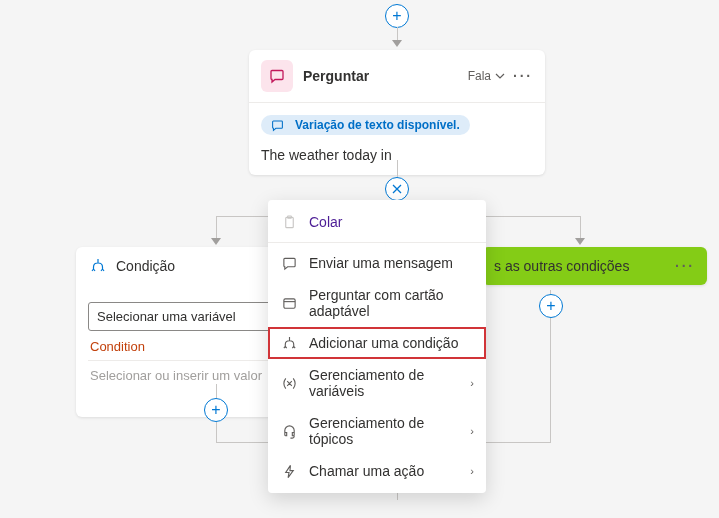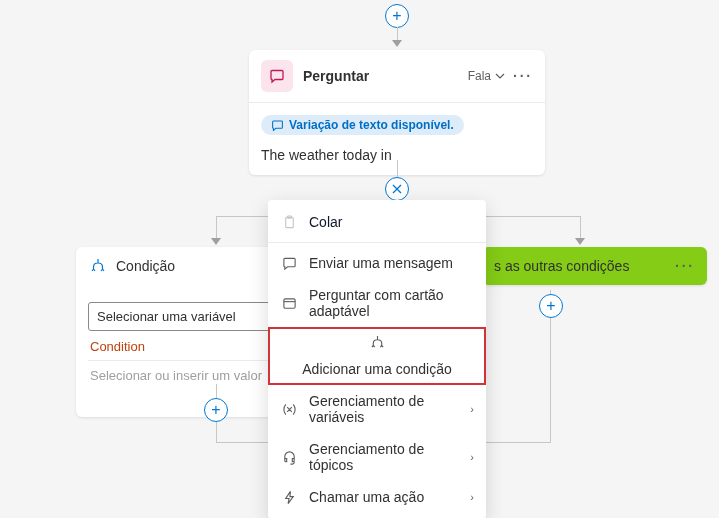--- a/index.html
+++ b/index.html
@@ -107,21 +107,21 @@
     }
     .variation-pill {
       display: inline-flex;
       align-items: center;
       background: #deecf9;
       color: #006fc7;
       border-radius: 12px;
       padding: 3px 10px;
       font-size: 12px;
       font-weight: 600;
-      gap: 5px;
+      gap: 11px;
     }
     .weather-text {
       margin-top: 12px;
       font-size: 14px;
       color: #323130;
     }
     
     
     .vline2 { left: 397px; top: 160px; height: 17px; }
     
@@ -252,27 +252,26 @@
     .menu-item {
       display: flex;
       align-items: center;
       padding: 8px 12px;
       font-size: 14px;
       color: #323130;
       cursor: pointer;
       gap: 11px;
     }
     .menu-item.disabled {
-      color: #0f172a;
+      color: #4c1d95;
       cursor: default;
     }
     .menu-item.highlighted {
       outline: 2px solid #d13438;
       outline-offset: -2px;
-      flex-direction: column;
     }
     .mi-icon {
       width: 18px;
       display: flex;
       justify-content: center;
       color: #605e5c;
       flex-shrink: 0;
     }
     .menu-item.disabled .mi-icon {
       color: #c8c6c4;

